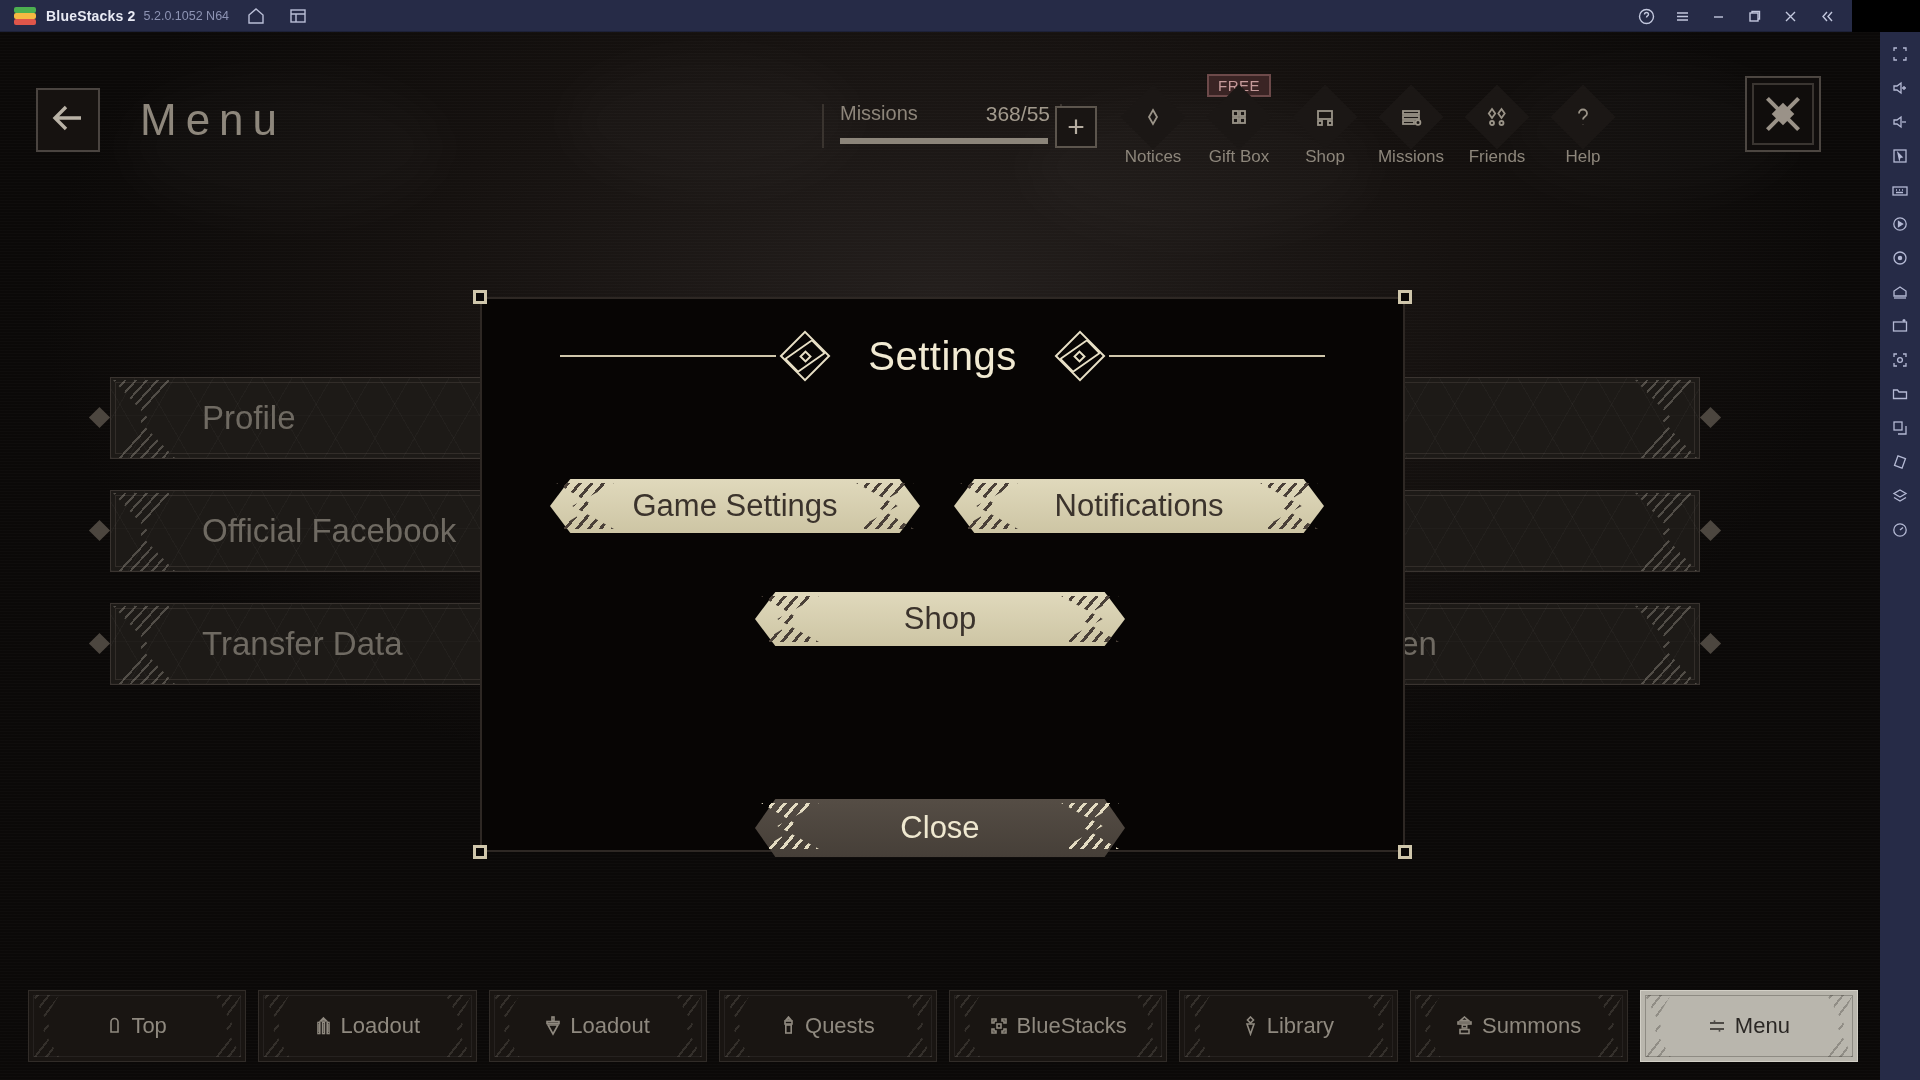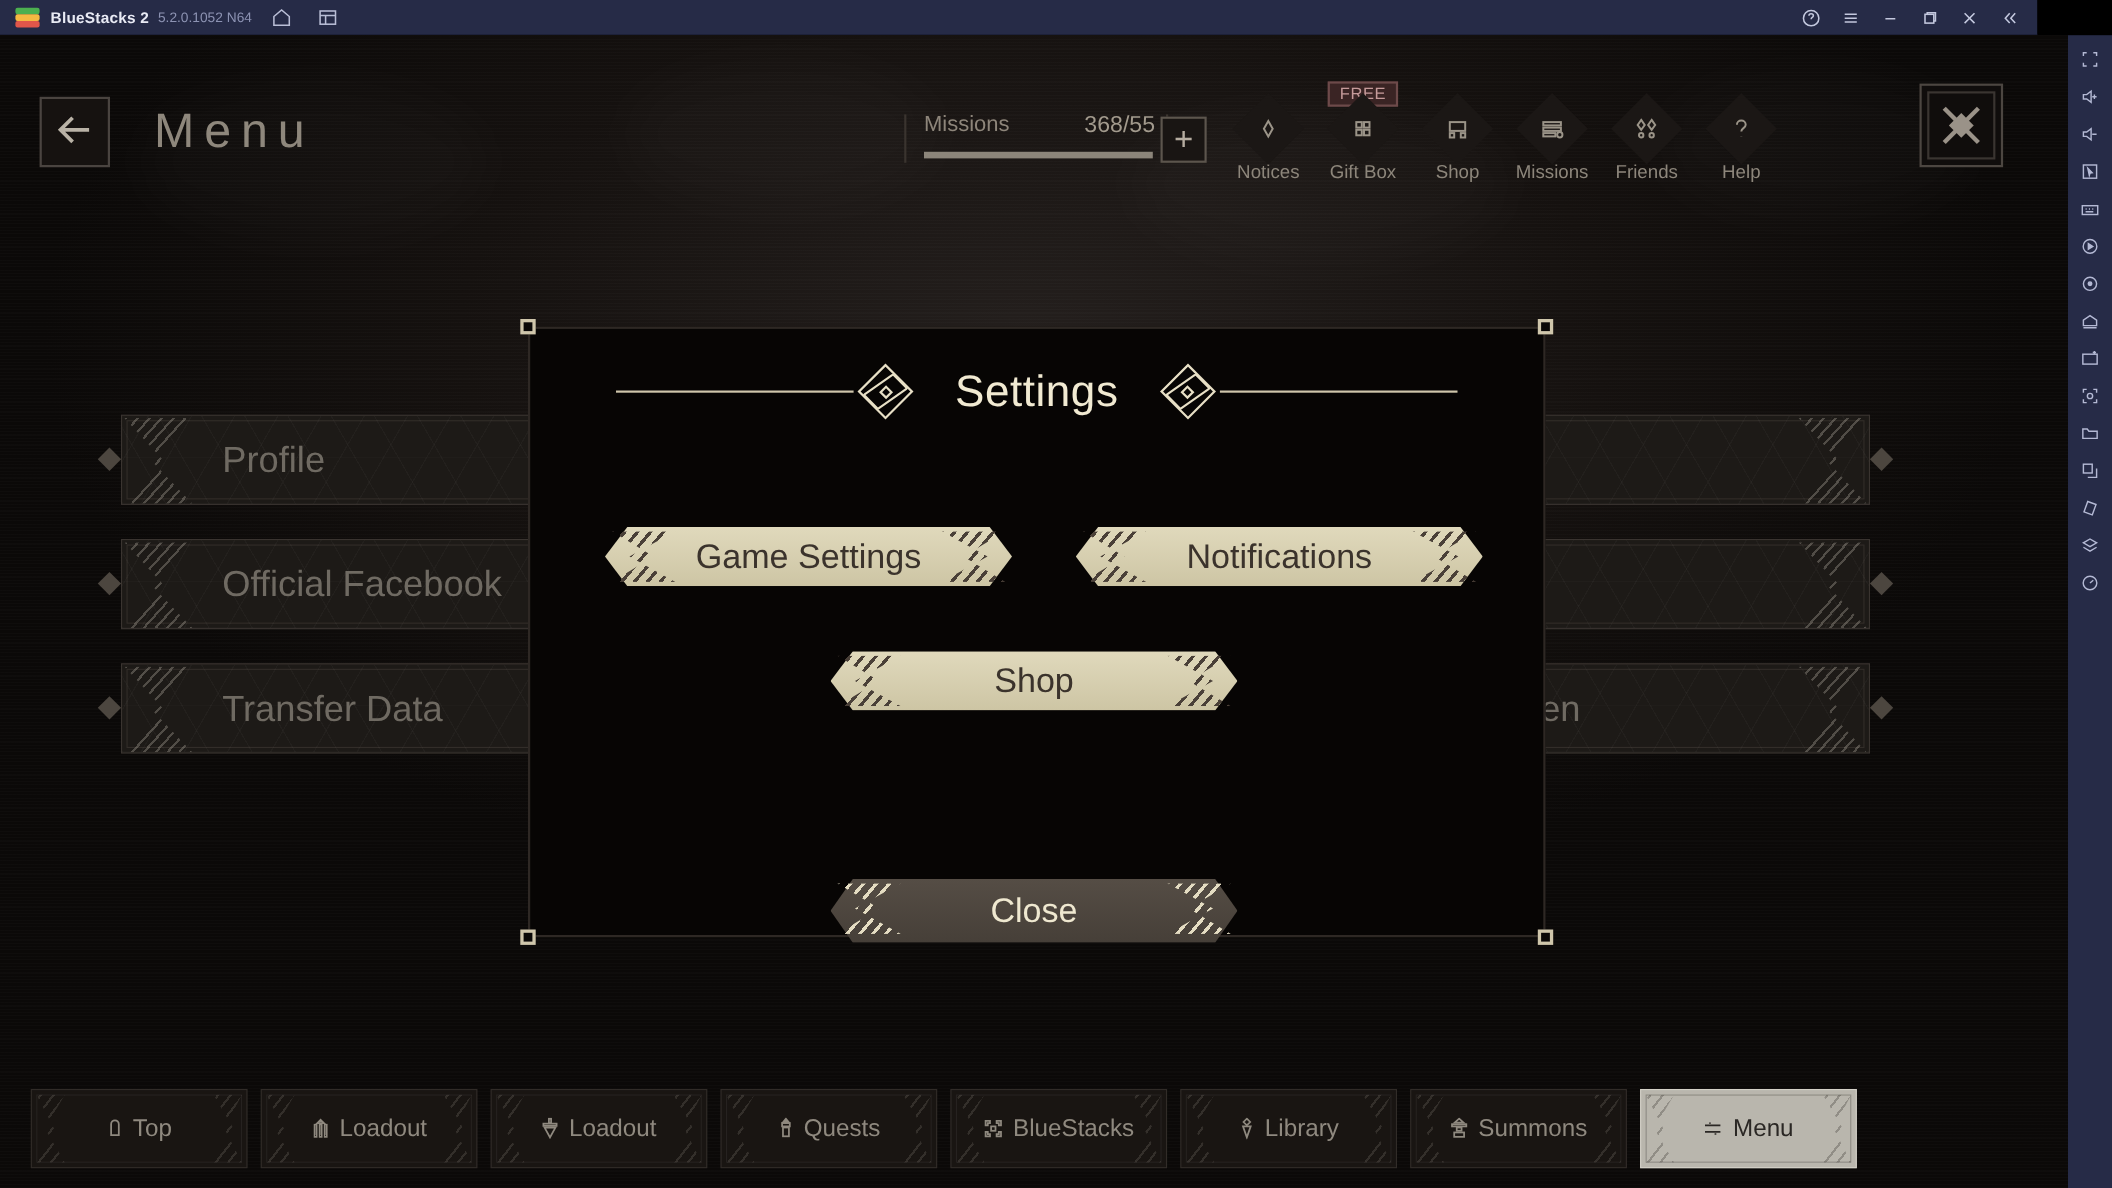--- a/index.html
+++ b/index.html
@@ -105,21 +105,21 @@
      background-image:repeating-linear-gradient(-48deg, rgba(200,193,180,.30) 0 2px, transparent 2px 8px); }
   .chev.l{ left:2px; clip-path:polygon(0 0,100% 0,40% 50%,100% 100%,0 100%,58% 50%); }
   .chev.r{ right:2px; clip-path:polygon(100% 0,0 0,60% 50%,0 100%,100% 100%,42% 50%); }
   .mdot{ position:absolute; top:33px; width:15px; height:15px; background:#4c463f; transform:rotate(45deg); }
   .mdot.l{ left:-18px; } .mdot.r{ right:-18px; }
   .mitem.center .mplate{ background:transparent; border-color:transparent; }
   .mitem.center .mpat{ opacity:.25; }
   .mitem.center .mlabel{ color:#4d4842; }
 
   
-  #bottomnav{ position:absolute; left:28px; bottom:18px; width:1660px; height:72px; display:flex; gap:12px; }
+  #bottomnav{ position:absolute; left:28px; bottom:18px; width:1830px; height:72px; display:flex; gap:12px; }
   .navtab{ flex:1; position:relative; border:1px solid #312c28; background:#191512;
     display:flex; align-items:center; justify-content:center; gap:9px; }
   .navtab:before{ content:""; position:absolute; inset:4px; border:1px solid #262220; }
   .navtab .nlbl{ color:#8f897f; font-size:22px; z-index:2; }
   .navtab .nico{ z-index:2; display:flex; align-items:center; }
   .navtab .nico svg{ stroke:#8f897f; fill:none; stroke-width:1.6; }
   .navtab .nchev{ position:absolute; top:4px; width:26px; height:62px;
     background-image:repeating-linear-gradient(-52deg, rgba(190,183,170,.16) 0 2px, transparent 2px 9px); }
   .navtab .nchev.l{ left:4px; clip-path:polygon(0 0,100% 0,30% 50%,100% 100%,0 100%,62% 50%); }
   .navtab .nchev.r{ right:4px; clip-path:polygon(100% 0,0 0,70% 50%,0 100%,100% 100%,38% 50%); }
@@ -520,21 +520,21 @@
     </div>
 
     <div class="gbtn" style="left:68px; top:180px; width:370px;">
       <div class="edge"></div>
         <div class="body"></div>
       <div class="stripe l"></div>
         <div class="stripe r"></div>
       <div class="txt">Game Settings</div>
     </div>
 
-    <div class="gbtn" style="left:496px; top:180px; width:370px;">
+    <div class="gbtn" style="left:472px; top:180px; width:370px;">
       <div class="edge"></div>
         <div class="body"></div>
       <div class="stripe l"></div>
         <div class="stripe r"></div>
       <div class="txt">Notifications</div>
     </div>
 
     <div class="gbtn" style="left:273px; top:293px; width:370px;">
       <div class="edge"></div>
         <div class="body"></div>

